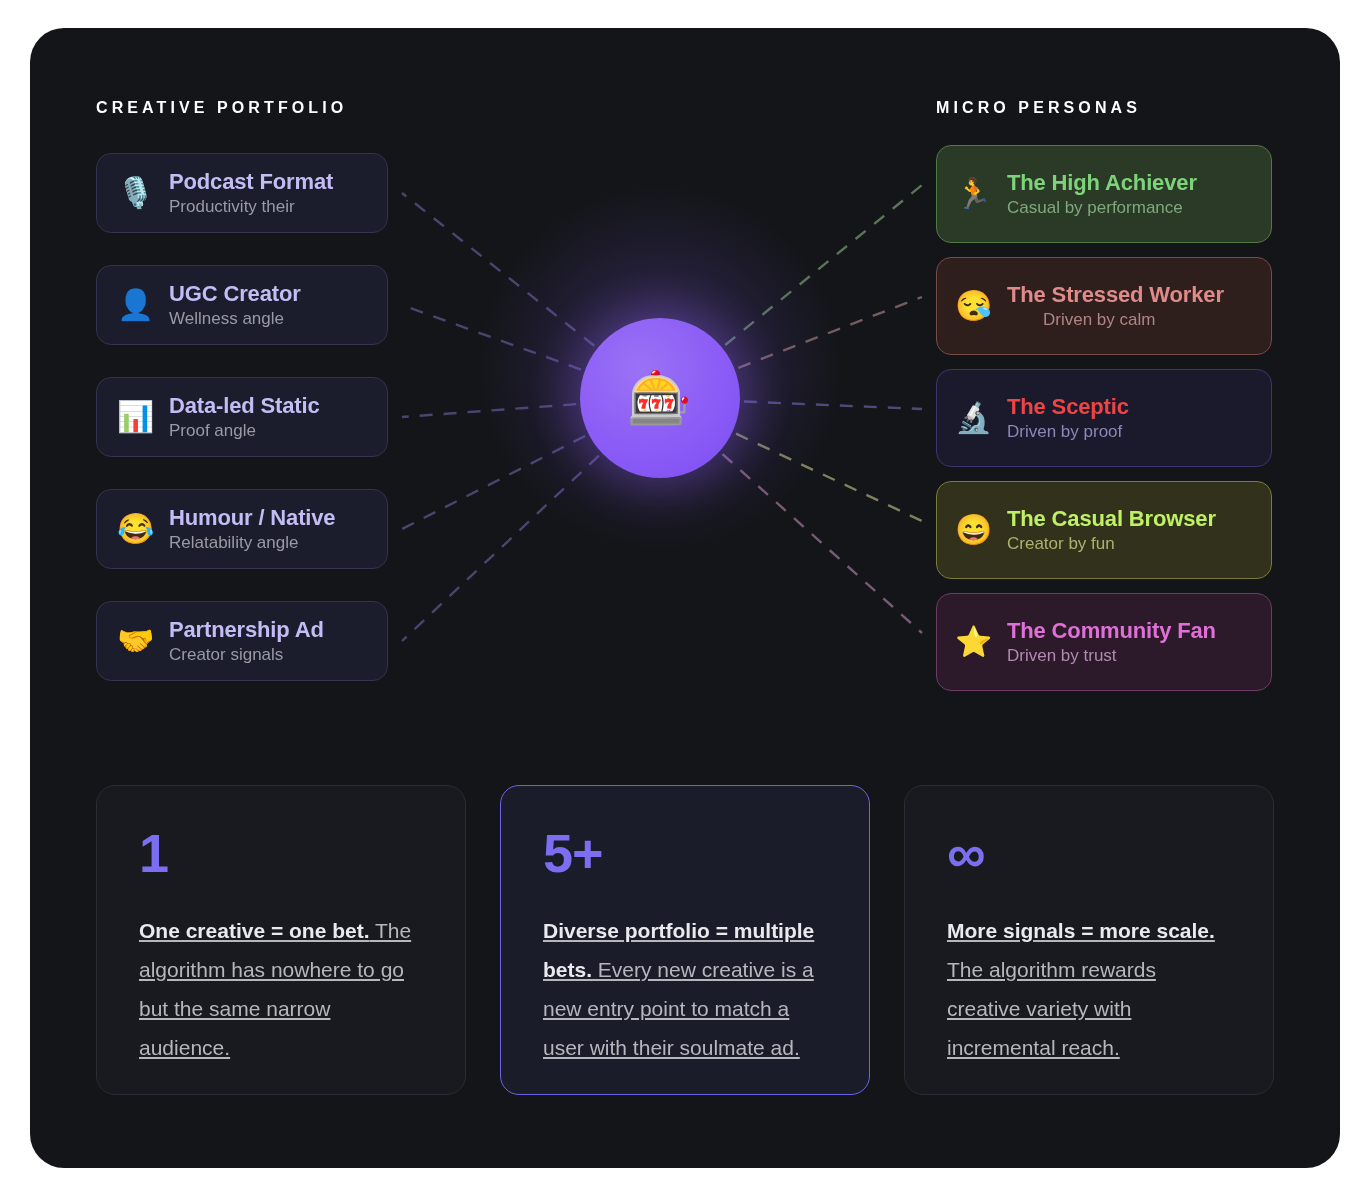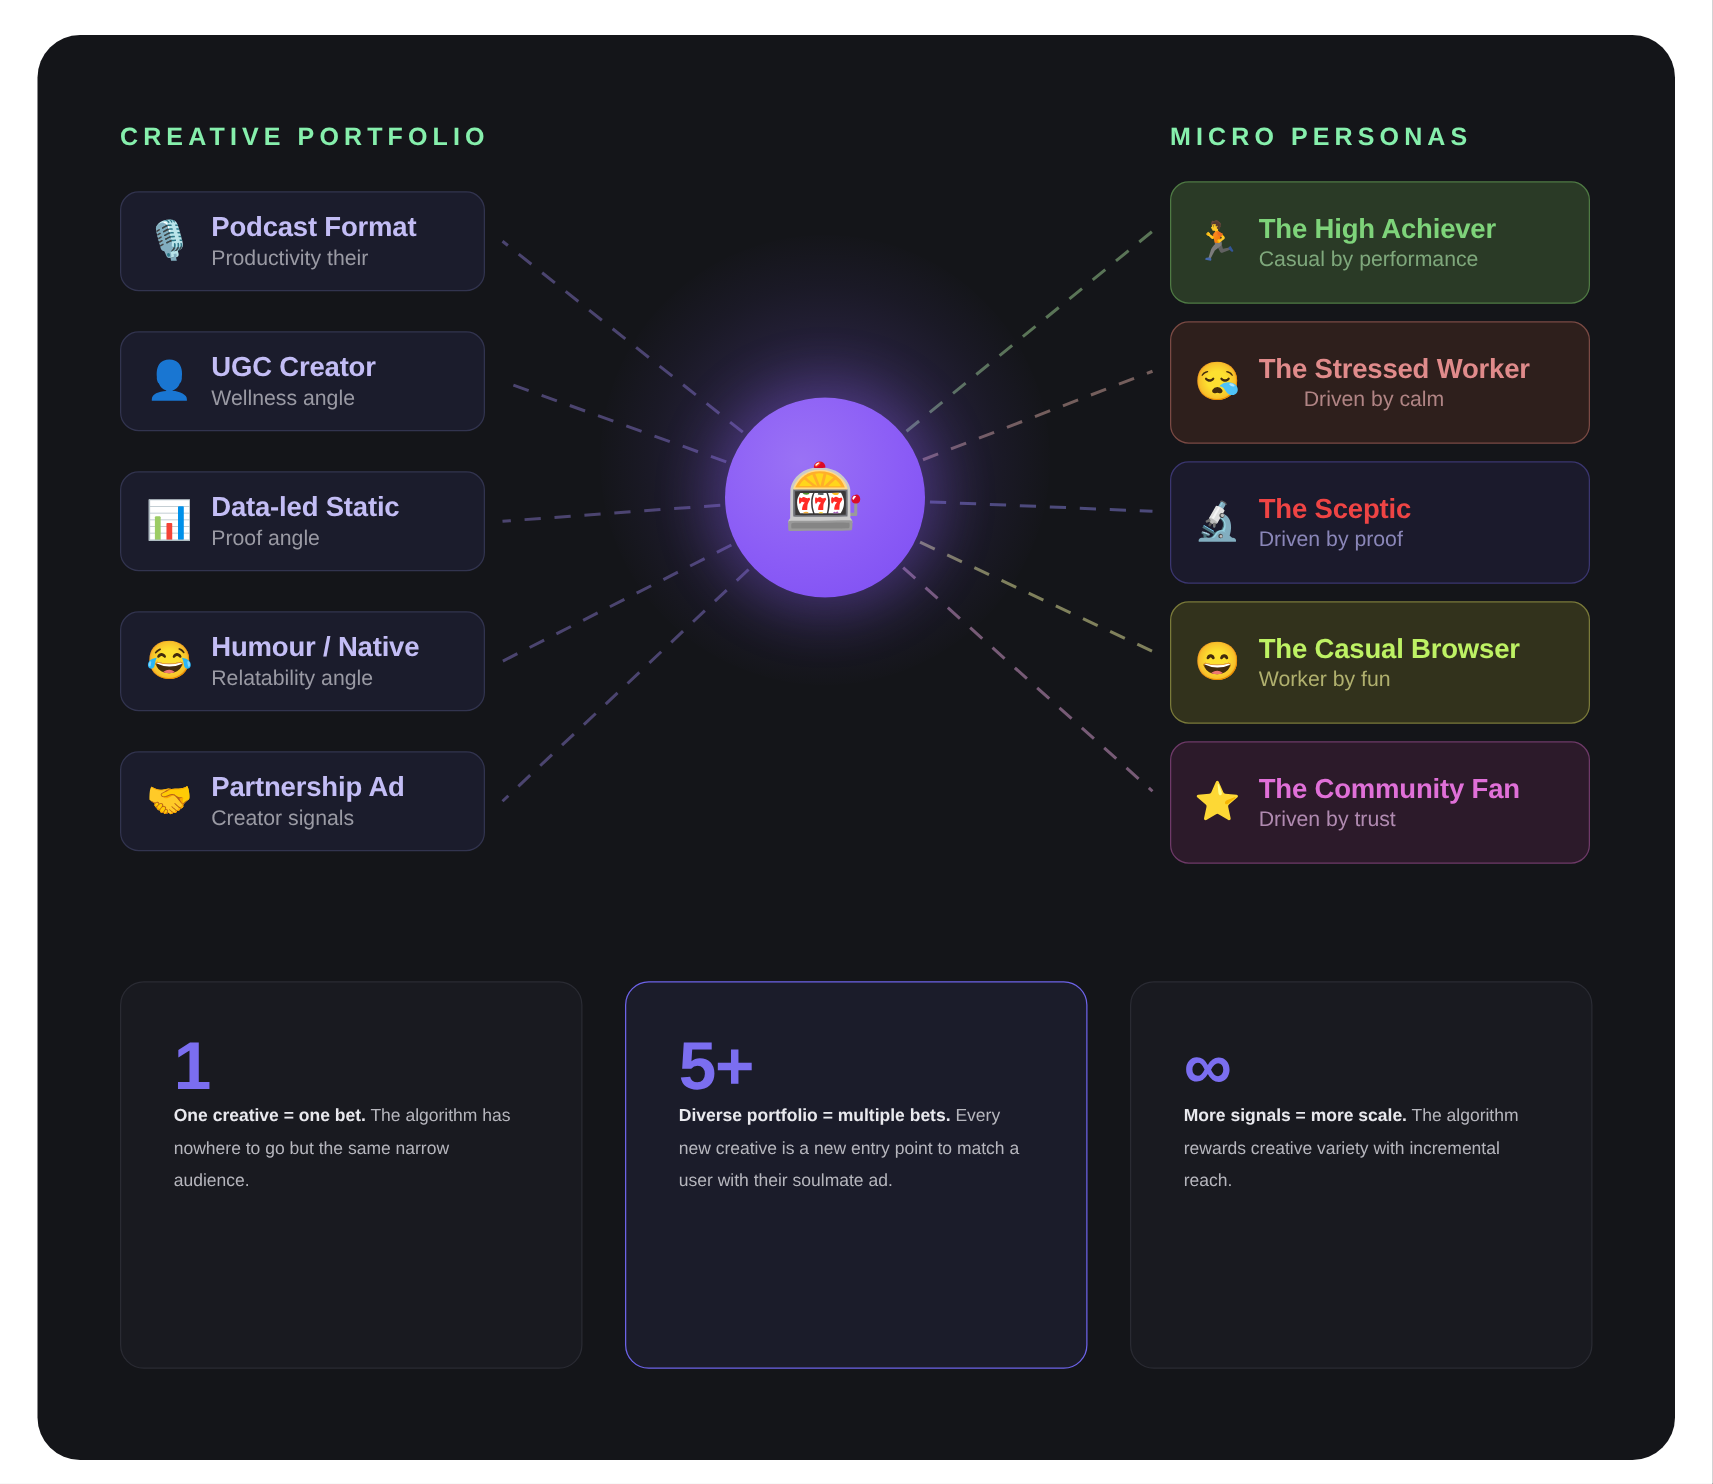--- a/index.html
+++ b/index.html
@@ -27,24 +27,24 @@
     width: 1310px;
     height: 1140px;
     background: #141519;
     border-radius: 34px;
     overflow: hidden;
   }
 
   
   .section-label {
     position: absolute;
-    font-size: 20px;
+    font-size: 16px;
     font-weight: 700;
     letter-spacing: 4.1px;
-    color: #86efac;
+    color: #ffffff;
     text-transform: uppercase;
     white-space: nowrap;
   }
   #label-left  { left: 66px; top: 71px; }
   #label-right { left: 906px; top: 71px; }
 
   
   .row-card {
     position: absolute;
     display: flex;
@@ -168,23 +168,25 @@
   #sum-2 { left: 874px; }
 
   .summary-num {
     font-size: 54px;
     font-weight: 700;
     color: #7b6ef0;
     line-height: 1;
     letter-spacing: -1px;
   }
   .summary-body {
-    font-size: 14px;
+    margin-top: 32px;
+    font-size: 21px;
     line-height: 1.85;
     color: #b6b6bd;
+    text-decoration: underline;
   }
   .summary-body b {
     color: #e9e9ee;
     font-weight: 700;
   }
 </style>
 </head>
 <body>
 
 <div id="stage">
@@ -272,21 +274,21 @@
           <div class="row-icon">🔬</div>
           <div class="row-text">
             <div class="row-title" style="color: #ef4444;">The Sceptic</div>
             <div class="row-sub" style="color: rgb(138, 134, 184);">Driven by proof</div>
           </div>
         </div>
         <div class="row-card persona-card" style="top: 453px; background: rgb(50, 50, 28); border-color: rgb(122, 122, 58);">
           <div class="row-icon">😄</div>
           <div class="row-text">
             <div class="row-title" style="color: #bef264;">The Casual Browser</div>
-            <div class="row-sub" style="color: rgb(176, 176, 110);">Worker by fun</div>
+            <div class="row-sub" style="color: rgb(176, 176, 110);">Creator by fun</div>
           </div>
         </div>
         <div class="row-card persona-card" style="top: 565px; background: rgb(44, 26, 42); border-color: rgb(110, 58, 104);">
           <div class="row-icon">⭐</div>
           <div class="row-text">
             <div class="row-title" style="color: rgb(224, 112, 216);">The Community Fan</div>
             <div class="row-sub" style="color: rgb(176, 138, 176);">Driven by trust</div>
           </div>
         </div>
       </div>

